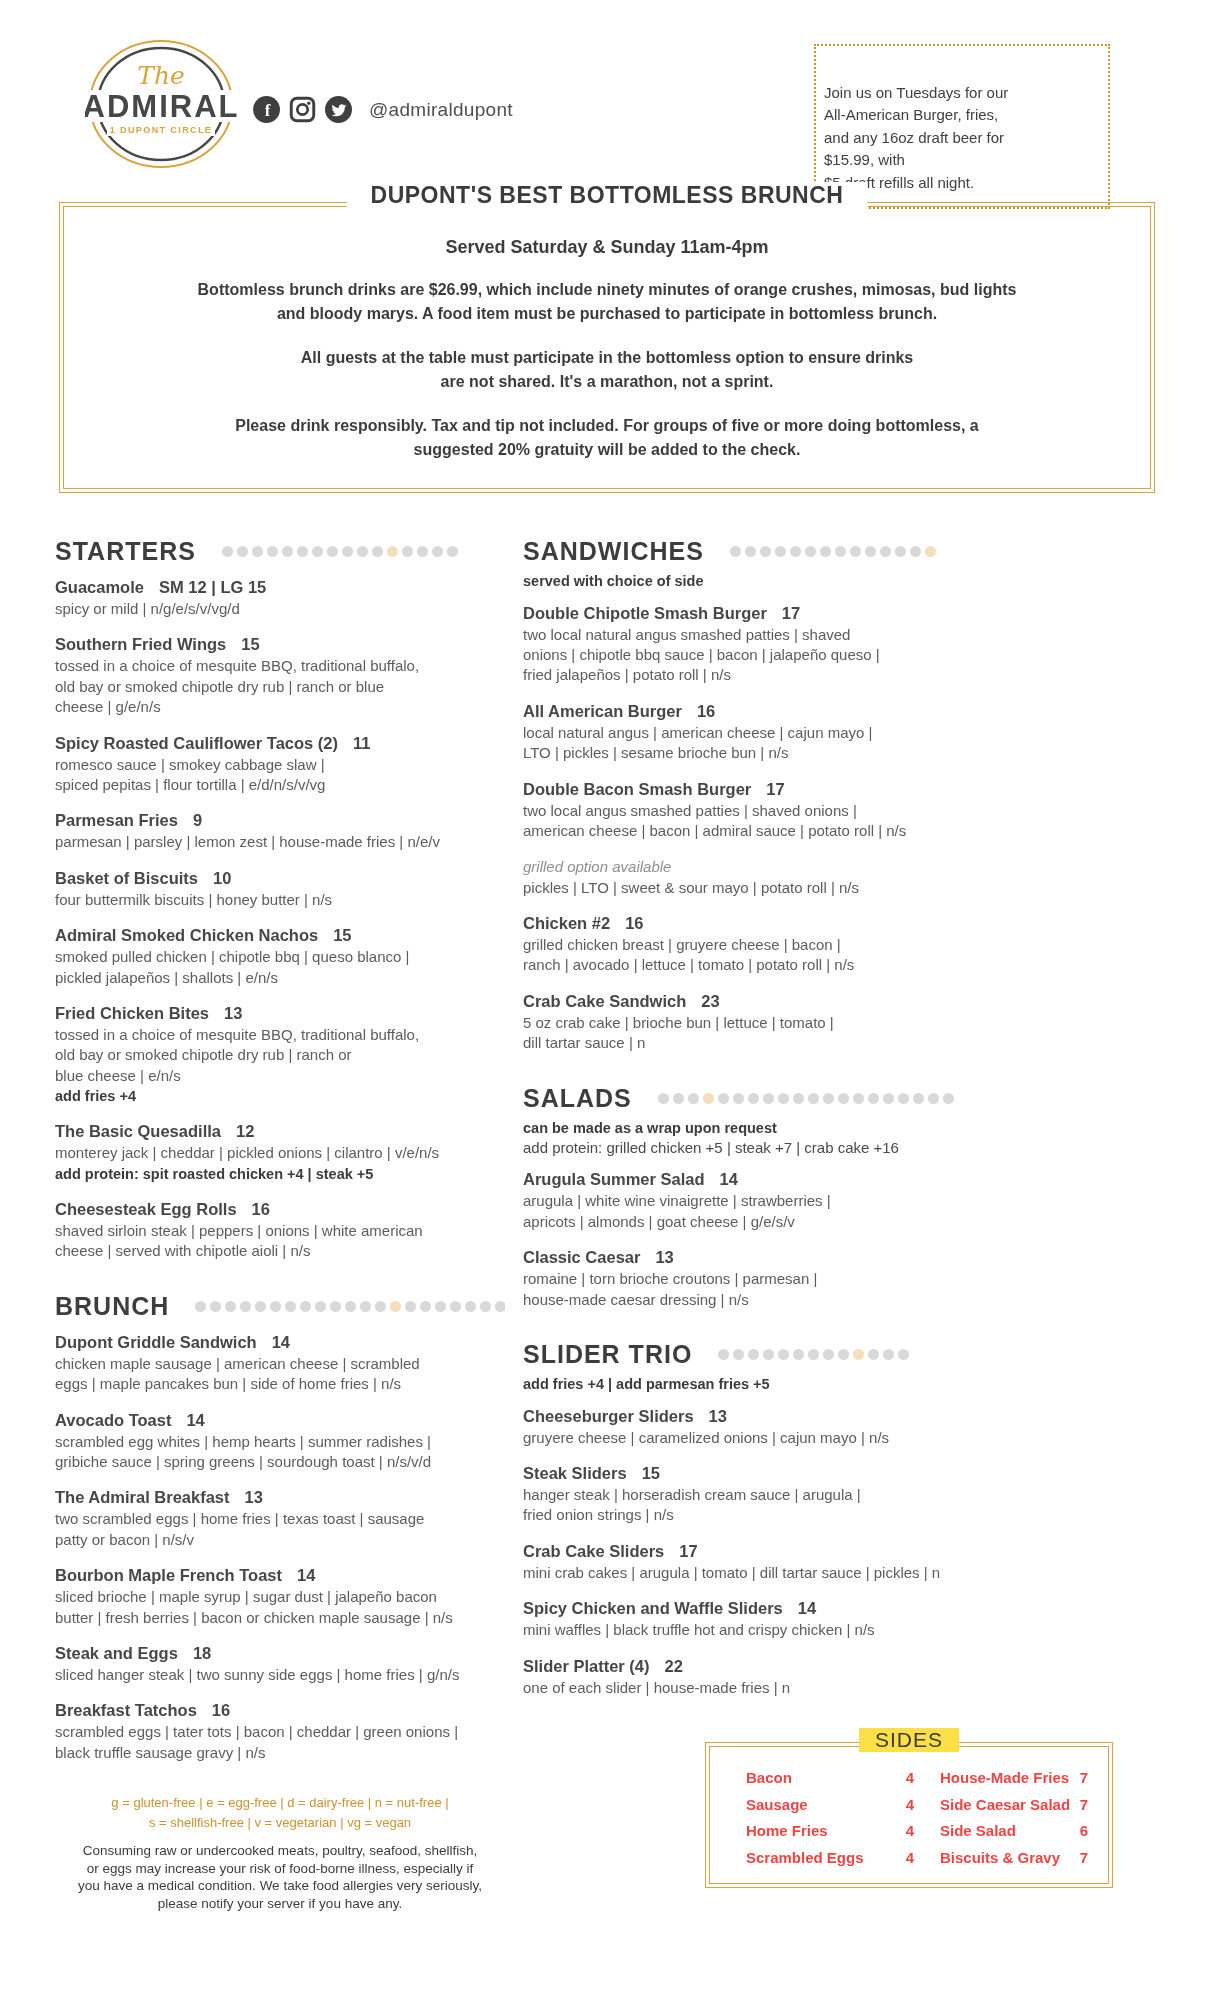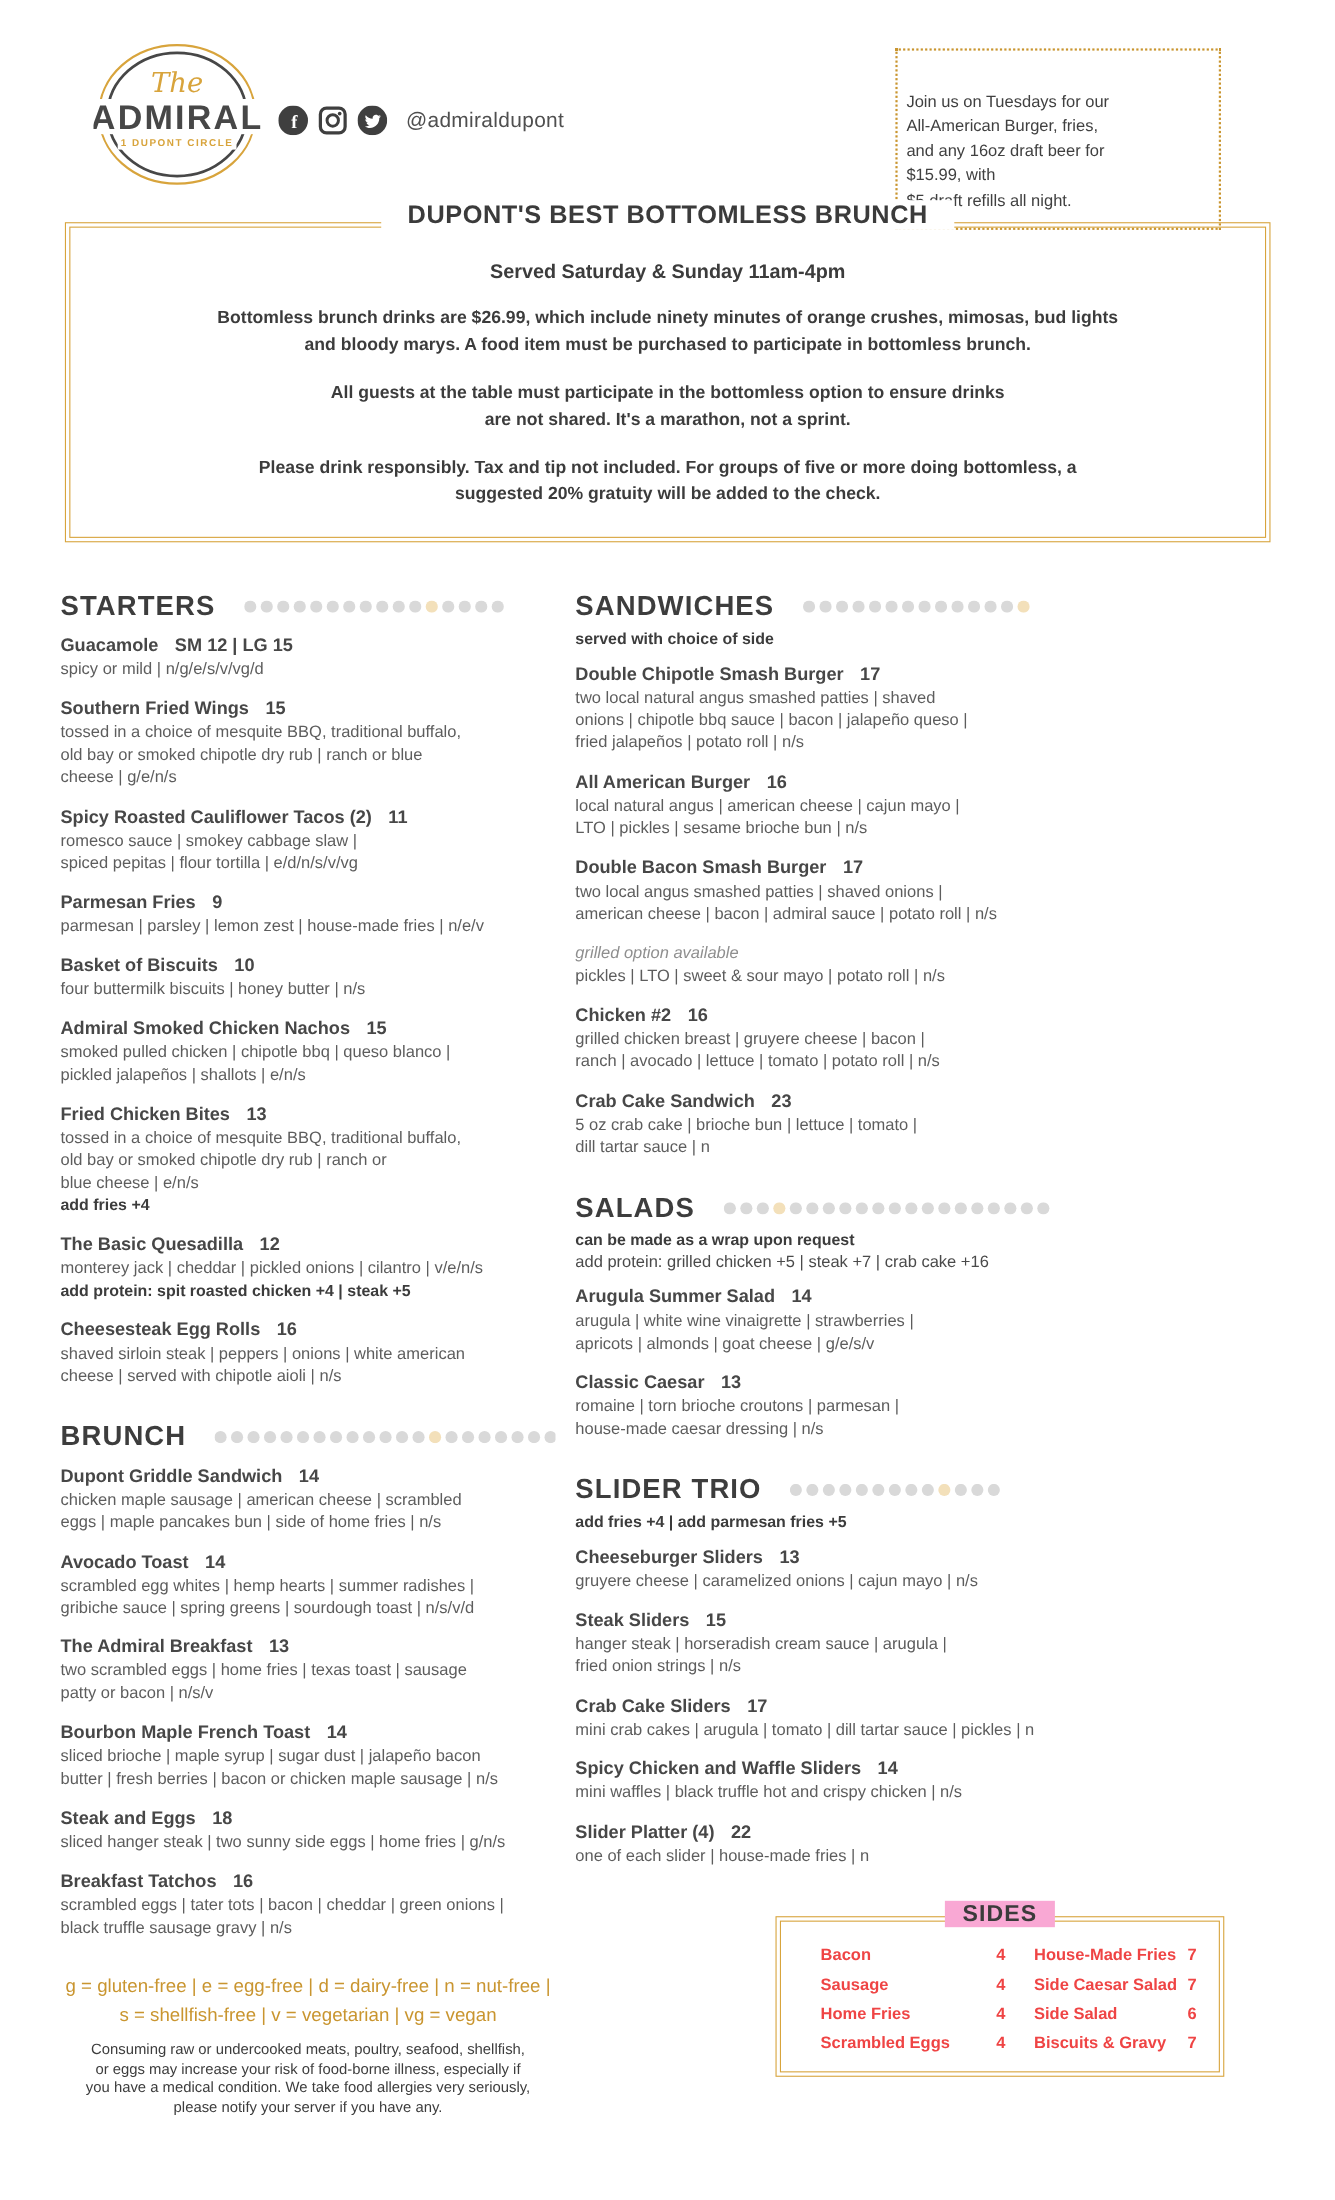--- a/index.html
+++ b/index.html
@@ -43,29 +43,29 @@
   .sec-note-plain{font-size:15px;color:#4a4a4a;line-height:1.35;}
   .items{margin-top:12px;}
   .item{margin-bottom:16px;}
   .item-head{font-size:16.5px;font-weight:bold;color:#474747;margin-bottom:2px;}
   .item-head .pr{margin-left:15px;}
   .item-italic{font-style:italic;color:#8f8f8f;font-size:15px;line-height:1.36;}
   .item-desc{font-size:15px;color:#5d5d5d;line-height:1.36;white-space:pre-line;}
   .item-note{font-size:14.5px;font-weight:bold;color:#3c3c3c;line-height:1.4;white-space:pre-line;}
 
   
-  .legend{margin-top:24px;text-align:center;color:#c9952f;font-size:17px;line-height:1.5;
+  .legend{margin-top:24px;text-align:center;color:#c9952f;font-size:13px;line-height:1.5;
           white-space:pre-line;}
   .disclaimer{margin-top:10px;text-align:center;color:#3d3d3d;font-size:13.5px;line-height:1.3;
           white-space:pre-line;}
 
   
   .sides{position:relative;width:408px;margin:44px 46px 0 auto;}
   .sides-title{position:absolute;top:-14px;left:50%;transform:translateX(-50%);
-        background:#f9a8d4;padding:0 16px;font-size:21px;font-weight:bold;color:#3b3b3b;
+        background:#fde047;padding:0 16px;font-size:21px;font-weight:normal;color:#3b3b3b;
         letter-spacing:1px;z-index:2;}
   .sides-grid{display:grid;grid-template-columns:168px 1fr;column-gap:26px;row-gap:5px;
         padding:20px 20px 14px 36px;}
   .sides-row{display:flex;justify-content:space-between;font-size:15px;font-weight:bold;
         color:#ef4444;line-height:1.45;}
 </style>
 </head>
 <body>
 
 <div class="page">

